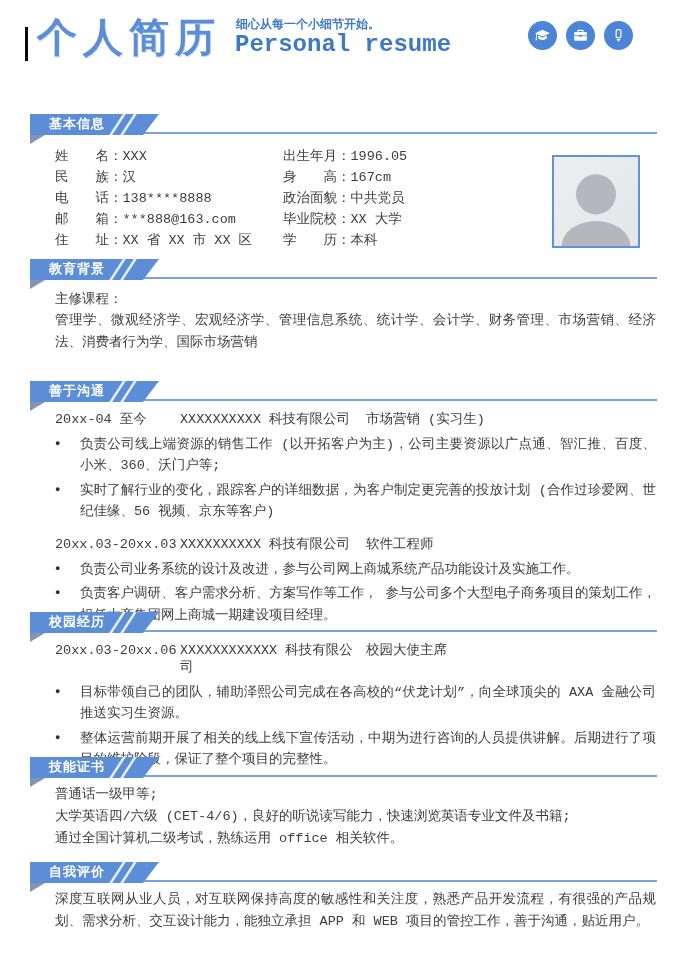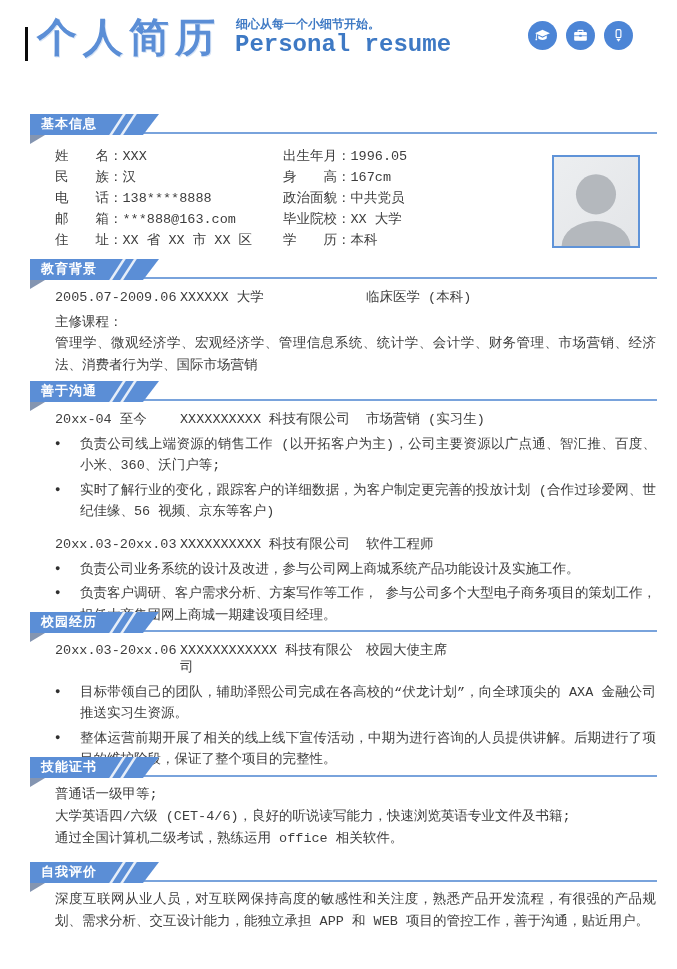--- a/index.html
+++ b/index.html
@@ -15,21 +15,21 @@
   .subtitle { position:absolute; left:235px; top:31px; font-size:24px; font-weight:600; color:#3e79c4;text-align:right; }
   .hicons { position:absolute; left:528px; top:21px; display:flex; gap:9px; }
   .hicon { width:29px; height:29px; border-radius:50%; background:#4c85d6; display:flex; align-items:center; justify-content:center; }
   .hicon svg { width:19px; height:19px; display:block; }
   
   .sec { position:absolute; left:0; right:0; height:32px; }
   .rule { position:absolute; left:140px; right:20px; top:18px; height:2px; background:#79a3dc; }
   .ribbon { position:absolute; left:30px; top:0; width:129px; height:21px; background:#5b8ed6;
             clip-path:polygon(0 0,100% 0,calc(100% - 16px) 100%,0 100%);
             color:#ffffff; font-size:13px; font-weight:700; line-height:21px;
-            padding-left:11px; box-sizing:border-box; letter-spacing:1px; }
+            padding-left:19px; box-sizing:border-box; letter-spacing:1px; }
   .ribbon .st { position:absolute; top:-2px; bottom:-2px; width:3px; background:#ffffff; opacity:.85; transform:skewX(-33deg); }
   .ribbon .st1 { left:86px; } .ribbon .st2 { left:97px; }
   .fold { position:absolute; left:30px; top:21px; width:15px; height:9px; background:#8495b1;
           clip-path:polygon(0 0,100% 0,0 100%); }
   
   .content { position:absolute; left:55px; width:601px; font-size:13.5px; }
   .igrid { display:grid; grid-template-columns:228px 1fr; grid-auto-rows:20.9px; align-items:center; }
   .lbl { color:#3d3d3d; }
   .row3 { display:flex; line-height:17px; margin-bottom:6px; }
   .c1 { width:125px; flex:none; } .c2 { width:186px; flex:none; } .c3 { flex:1; }
@@ -100,25 +100,20 @@
         <path d="M8 93a36 26 0 0 1 72 0z" fill="#b4b8bd"></path>
       </svg>
   </div>
 
   <div class="sec" style="top:259px">
     <div class="rule"></div>
     <div class="ribbon"><span>教育背景</span><i class="st st1"></i><i class="st st2"></i></div>
     <div class="fold"></div>
   </div>
   <div class="content" style="top:289px">
-    <div class="row3">
-      <span class="c1">2005.07-2009.06</span>
-      <span class="c2">XXXXXX 大学</span>
-      <span class="c3">临床医学 (本科)</span>
-    </div>
     <div class="para">主修课程：</div>
     <div class="para">管理学、微观经济学、宏观经济学、管理信息系统、统计学、会计学、财务管理、市场营销、经济法、消费者行为学、国际市场营销</div>
   </div>
 
   <div class="sec" style="top:381px">
     <div class="rule"></div>
     <div class="ribbon"><span>善于沟通</span><i class="st st1"></i><i class="st st2"></i></div>
     <div class="fold"></div>
   </div>
   <div class="content" style="top:411px">

